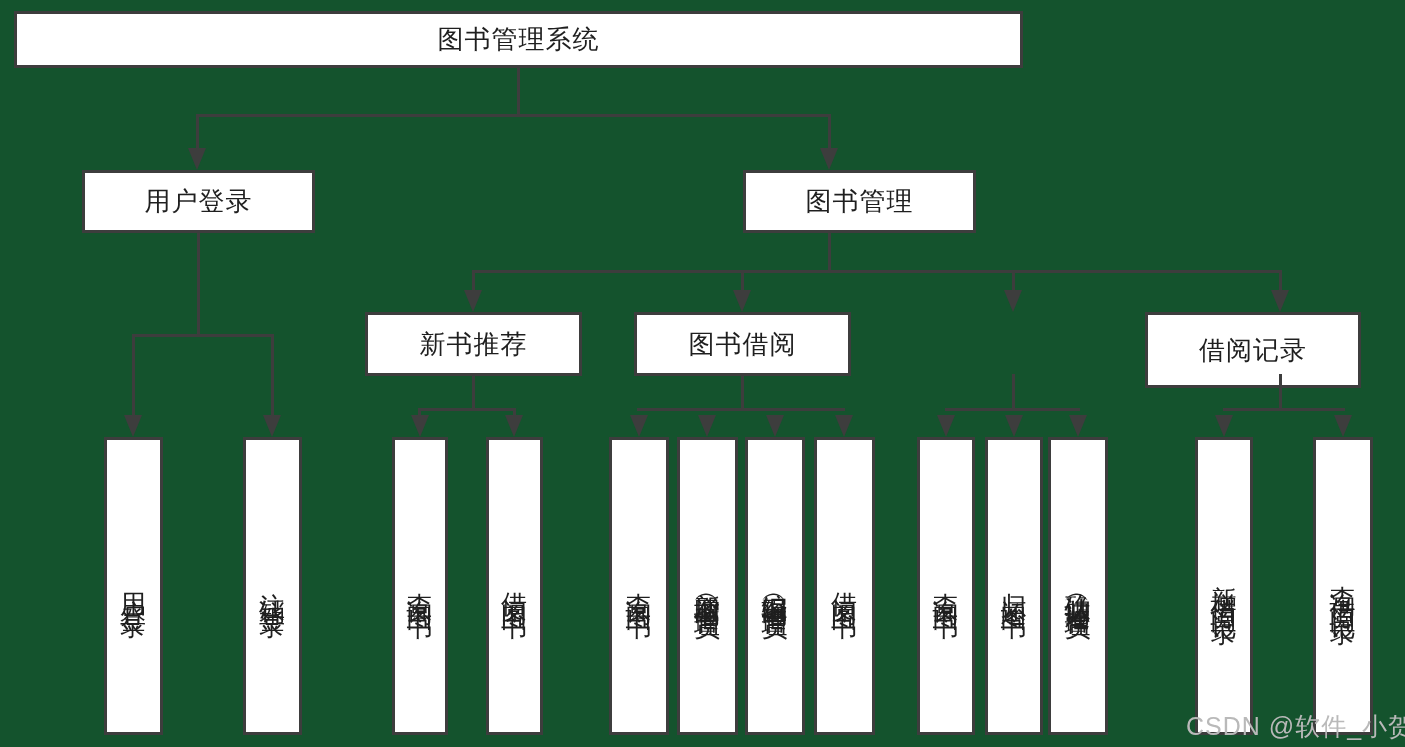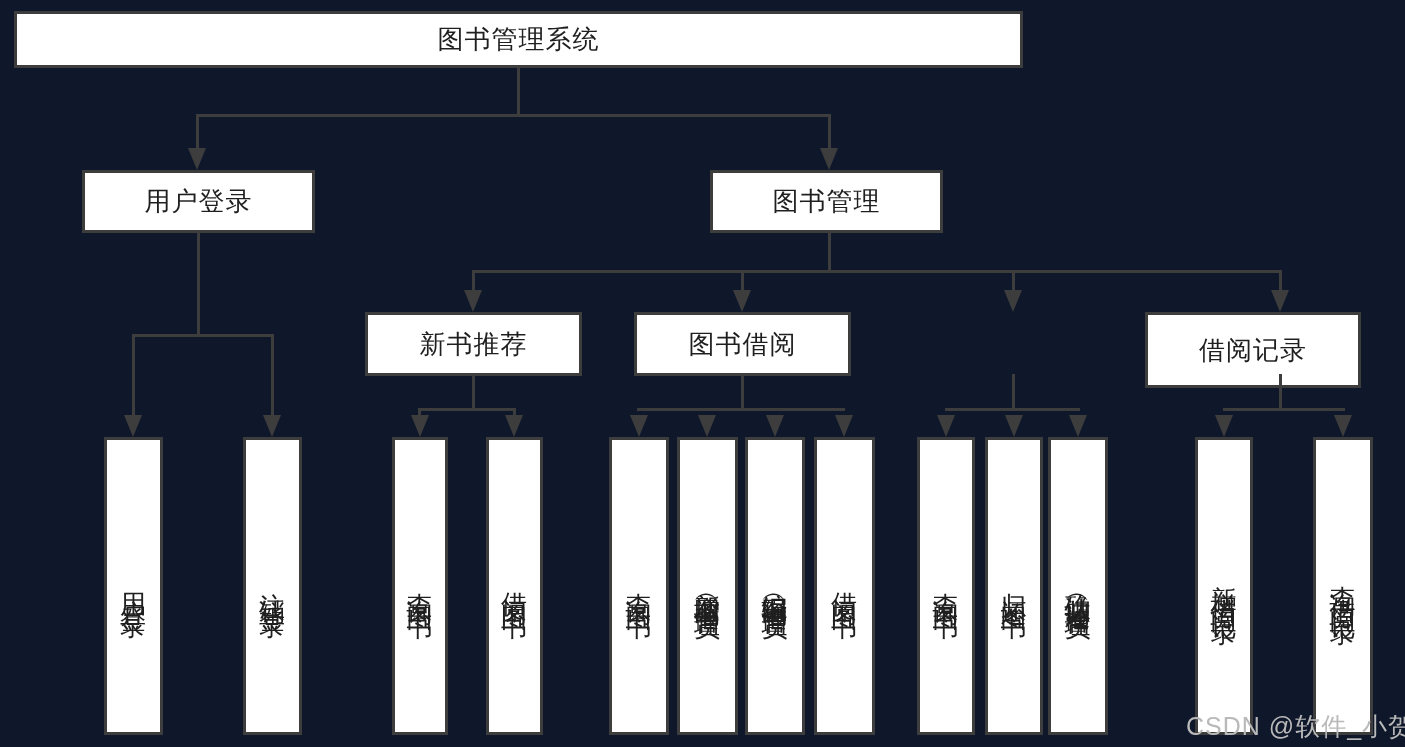--- a/index.html
+++ b/index.html
@@ -1,17 +1,17 @@
 <!DOCTYPE html>
 <html><head>
 <meta charset="utf-8">
 <style>
   html,body{margin:0;padding:0;background:#ffffff;}
   #stage{
-    position:relative;width:1405px;height:747px;background:#0f172a;
+    position:relative;width:1405px;height:747px;background:#14532d;
     font-family:"Liberation Sans","DejaVu Sans",sans-serif;overflow:hidden;
   }
   .node{
     position:absolute;box-sizing:border-box;border:3px solid #3d3d3d;background:#ffffff;
     display:flex;align-items:center;justify-content:center;
     color:#1f1f1f;font-size:26px;letter-spacing:1px;white-space:nowrap;
   }
   .vnode{
     position:absolute;box-sizing:border-box;border:3px solid #3d3d3d;background:#ffffff;
     display:flex;align-items:center;justify-content:center;
@@ -46,21 +46,21 @@
   <div class="vline" style="left:517px;top:66px;height:50px"></div>
   <div class="hline" style="left:196px;top:114px;width:635px"></div>
   <div class="vline" style="left:196px;top:114px;height:38px"></div>
   <div class="arrow" style="left:188px;top:148px"></div>
   <div class="vline" style="left:828px;top:114px;height:38px"></div>
   <div class="arrow" style="left:820px;top:148px"></div>
 
   <div class="node" style="left:82px;top:170px;width:233px;height:63px">
     <span>用户登录</span>
   </div>
-  <div class="node" style="left:710px;top:170px;width:233px;height:63px">
+  <div class="node" style="left:743px;top:170px;width:233px;height:63px">
     <span>图书管理</span>
   </div>
 
   <div class="vline" style="left:197px;top:231px;height:105px"></div>
   <div class="hline" style="left:132px;top:334px;width:142px"></div>
   <div class="vline" style="left:132px;top:334px;height:85px"></div>
   <div class="arrow" style="left:124px;top:415px"></div>
   <div class="vline" style="left:271px;top:334px;height:85px"></div>
   <div class="arrow" style="left:263px;top:415px"></div>
 

